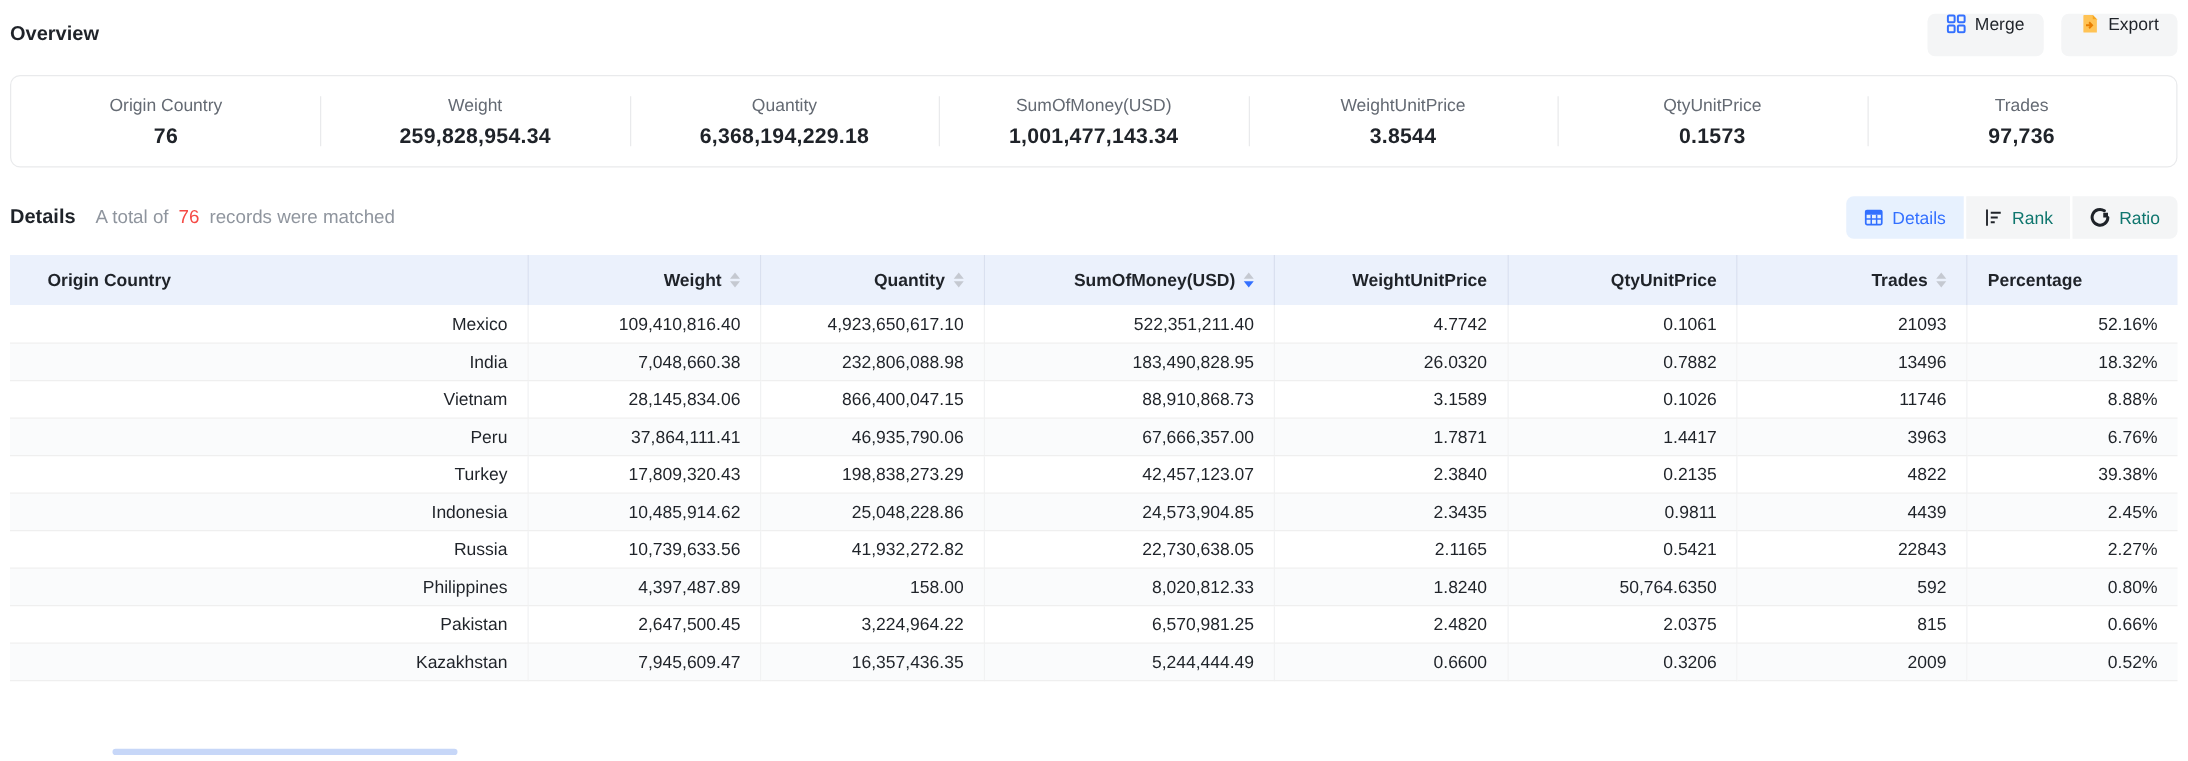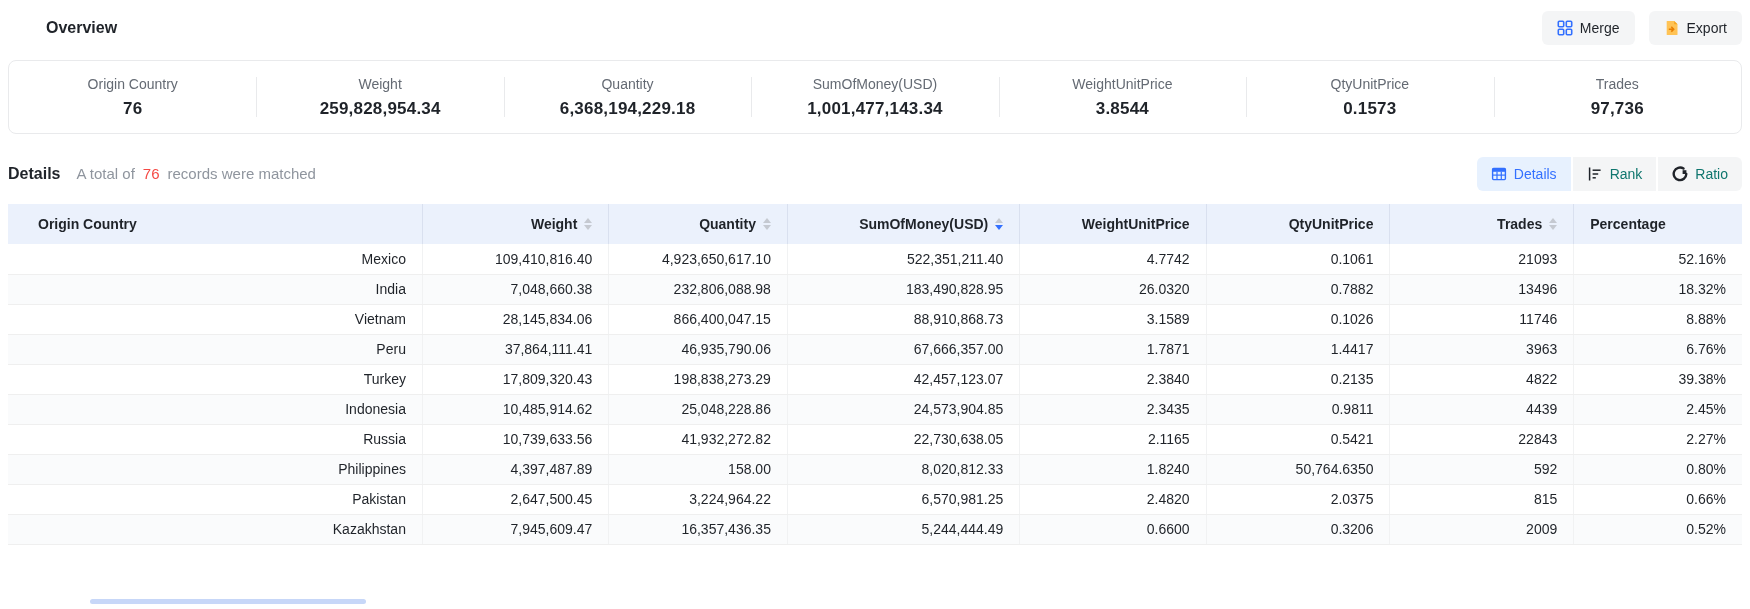--- a/index.html
+++ b/index.html
@@ -6,25 +6,25 @@
   html, body { width: 1750px; height: 609px; overflow: hidden; }
   body {
     font-family: "Liberation Sans", sans-serif;
     color: #1f2329;
     background: #ffffff;
     position: relative;
   }
   .container { padding: 0 8px; }
 
   
-  .topbar { display: flex; align-items: center; justify-content: space-between; margin-top: 10px; height: 36px; margin-left: 38px; }
+  .topbar { display: flex; align-items: center; justify-content: space-between; margin-top: 10px; height: 36px; }
   .page-title { font-size: 16px; font-weight: 700; }
   .topbar-actions { display: flex; gap: 14px; }
   .btn {
-    display: inline-flex; align-items: center; gap: 7px;
+    display: inline-flex; gap: 7px;
     height: 34px; padding: 0 15px;
     background: #f4f5f6; border: none; border-radius: 6px;
     font-family: inherit; font-size: 14px; color: #1f2329; cursor: pointer;
   }
   .btn svg { display: block; }
 
   
   .overview-card {
     margin-top: 14px; height: 74px;
     border: 1px solid #e9eaec; border-radius: 8px;

